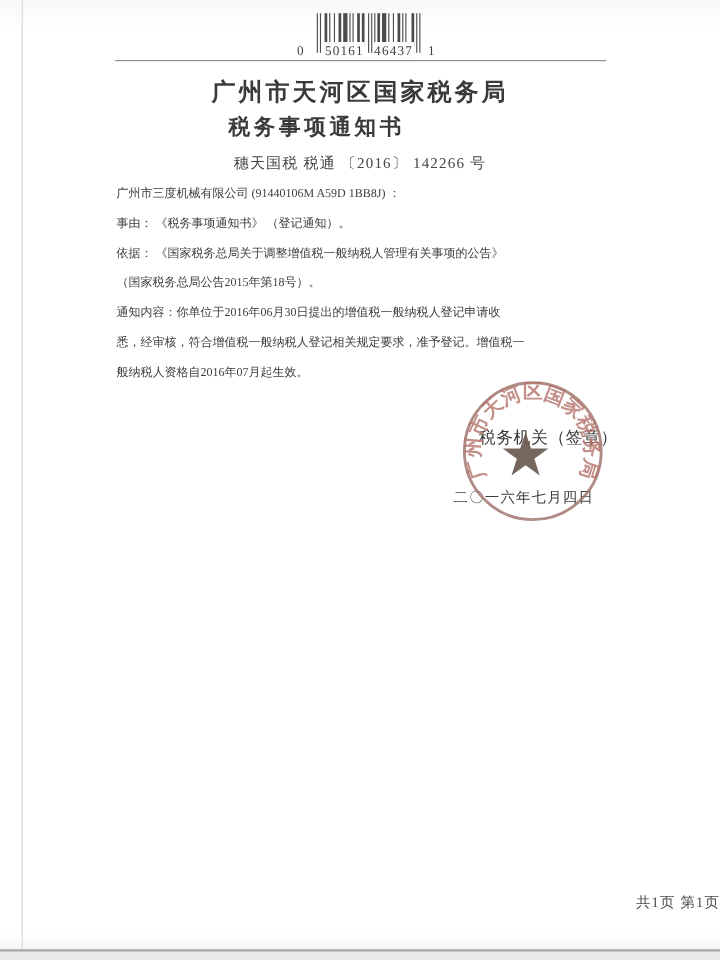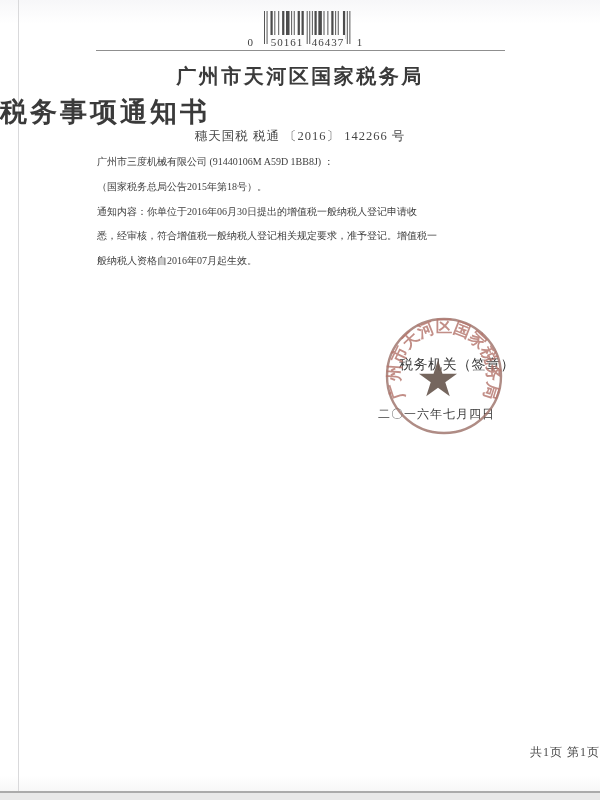--- a/index.html
+++ b/index.html
@@ -28,21 +28,21 @@
     position:absolute;left:96px;top:50px;width:409px;height:1px;
     background:#8f8f8f;
   }
   .org-title{
     position:absolute;left:0;top:63px;width:600px;
     text-align:center;font-size:20px;font-weight:600;
     letter-spacing:2.5px;color:#3a3a3a;
   }
   .doc-title{
     position:absolute;left:0;top:94px;width:528px;
-    font-size:27px;font-weight:600;
+    text-align:center;font-size:18px;font-weight:600;
     letter-spacing:3px;color:#3a3a3a;
   }
   .doc-number{
     position:absolute;left:0;top:128px;width:600px;
     text-align:center;font-size:12.5px;color:#454545;letter-spacing:1px;font-family:Liberation Serif, serif;
   }
   .body-text{
     position:absolute;left:97px;top:150px;width:414px;
     font-size:10px;line-height:24.8px;color:#3d3d3d;
   }
@@ -108,20 +108,22 @@
   <div class="rule"></div>
 
   <div class="org-title">广州市天河区国家税务局</div>
 
   <div class="doc-title">税务事项通知书</div>
 
   <div class="doc-number">穗天国税 税通 〔2016〕 142266 号</div>
 
   <div class="body-text">
     <div class="line">广州市三度机械有限公司 (91440106M A59D 1BB8J) ：</div>
+    <div class="line">事由： 《税务事项通知书》 （登记通知）。</div>
+    <div class="line">依据： 《国家税务总局关于调整增值税一般纳税人管理有关事项的公告》</div>
     <div class="line">（国家税务总局公告2015年第18号）。</div>
     <div class="line">通知内容：你单位于2016年06月30日提出的增值税一般纳税人登记申请收</div>
     <div class="line">悉，经审核，符合增值税一般纳税人登记相关规定要求，准予登记。增值税一</div>
     <div class="line">般纳税人资格自2016年07月起生效。</div>
   </div>
 
   <div class="seal-label">税务机关（签章）</div>
 
   <div class="seal-date">二〇一六年七月四日</div>
 

